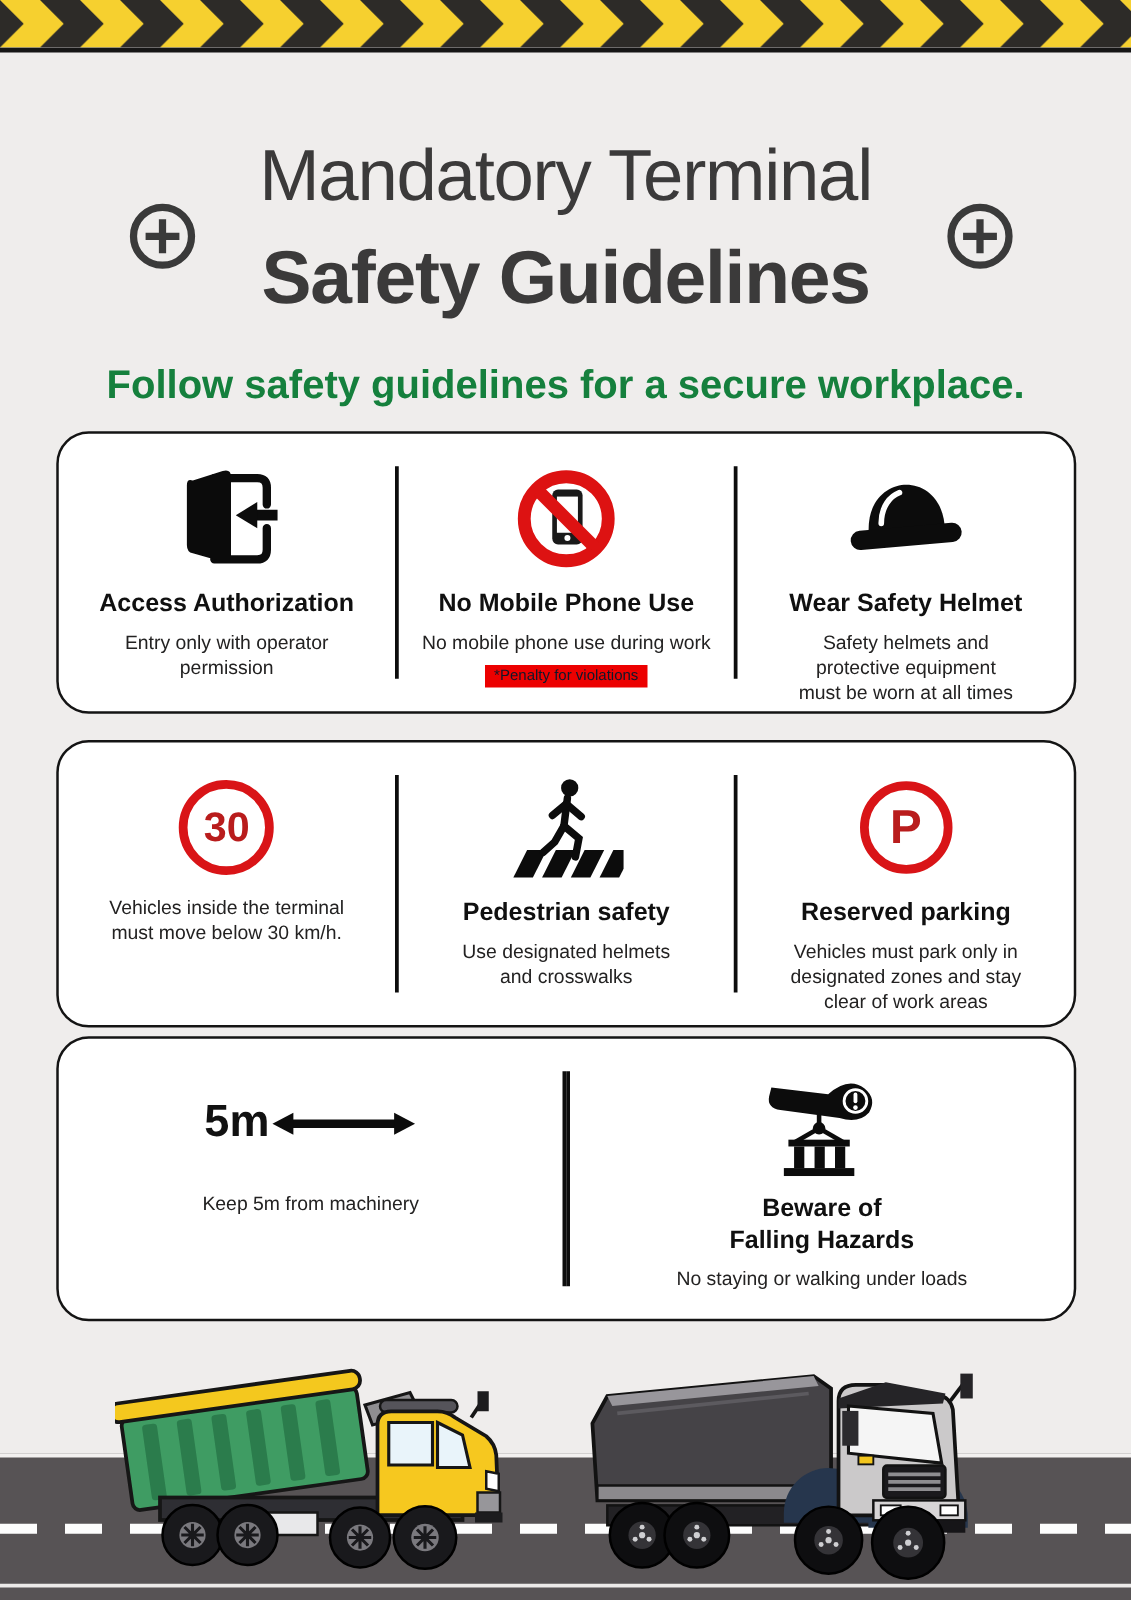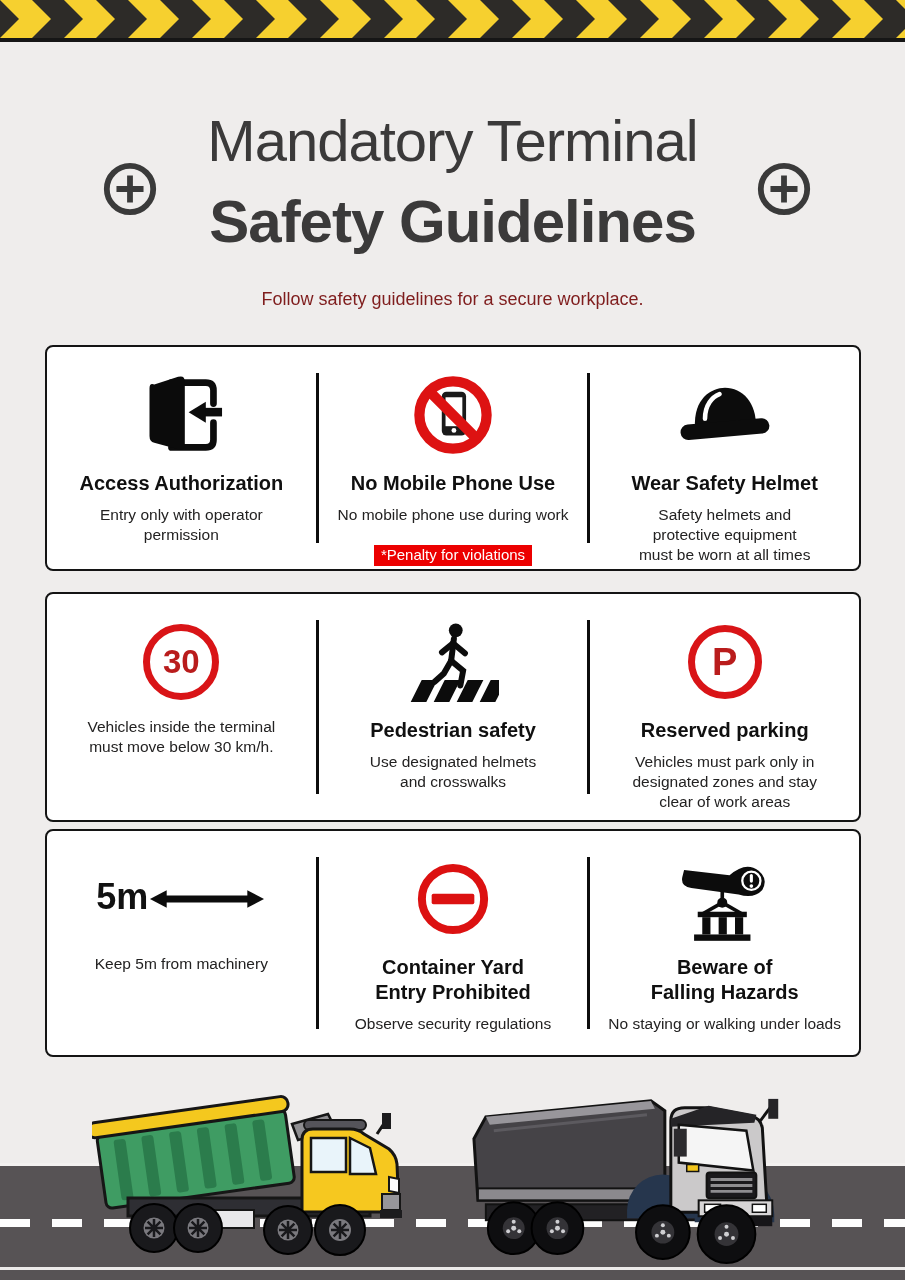--- a/index.html
+++ b/index.html
@@ -6,39 +6,39 @@
   .poster{position:relative;width:905px;height:1280px;background:#efedec;overflow:hidden;
           font-family:"Liberation Sans",sans-serif;color:#111;}
   
   .hazard{position:absolute;top:0;left:0;width:905px;height:38px;border-bottom:4px solid #161616;}
   
   .title1{position:absolute;top:112px;left:0;width:905px;text-align:center;
           font-size:58px;font-weight:400;color:#3b3a3a;line-height:1;letter-spacing:-1px;}
   .title2{position:absolute;top:192px;left:0;width:905px;text-align:center;
           font-size:60px;font-weight:700;color:#3b3a3a;line-height:1;letter-spacing:-1px;}
   .subtitle{position:absolute;top:289px;left:0;width:905px;text-align:center;
-          font-size:18px;font-weight:400;color:#7f1d1d;}
+          font-size:32px;font-weight:700;color:#15803d;}
   .plusicon{position:absolute;width:58px;height:58px;}
   .plusicon.left{left:101px;top:160px;}
   .plusicon.right{left:755px;top:160px;}
   
   .card{position:absolute;left:45px;width:812px;background:#fff;border:2px solid #141414;
-        border-radius:8px;display:flex;align-items:stretch;}
+        border-radius:26px;display:flex;align-items:stretch;}
   .card1{top:345px;height:222px;}
   .card2{top:592px;height:226px;}
   .card3{top:829px;height:224px;}
   .col{flex:1;display:flex;flex-direction:column;align-items:center;text-align:center;
        padding:22px 8px 0;}
   .vdiv{width:3px;background:#0d0d0d;align-self:center;height:77%;flex:0 0 3px;}
   .icon-box{height:92px;display:flex;align-items:center;justify-content:center;}
   .item-title{font-size:20px;font-weight:700;color:#101010;margin:10px 0 0;line-height:1.25;
        white-space:pre-line;}
   .item-desc{font-size:15.5px;color:#232222;margin:9px 0 0;line-height:1.3;white-space:pre-line;
        max-width:252px;}
-  .badge{margin-top:20px;background:#ec0000;color:#ffffff;font-size:15px;padding:1px 7px 3px;}
+  .badge{margin-top:7px;background:#ec0000;color:#0f172a;font-size:12px;padding:1px 7px 3px;}
   .ring{border:7.5px solid #d91417;border-radius:50%;background:#fff;display:flex;
         align-items:center;justify-content:center;font-weight:700;color:#b91c1c;}
   .ring.speed{width:62px;height:62px;font-size:33px;}
   .ring.parking{width:60px;height:60px;font-size:38px;}
   .fivem{display:flex;flex-direction:row;align-items:center;}
   .fivem .label{font-size:36px;font-weight:700;color:#111;line-height:1;margin-bottom:4px;}
   
   .road{position:absolute;left:0;top:1163px;width:905px;height:117px;background:#575355;
         border-top:3px solid #f3f1f0;}
   .dashes{position:absolute;left:0;top:1219px;width:905px;height:8px;
@@ -181,31 +181,20 @@
           <svg viewBox="0 0 120 24" width="118" height="24">
             <line x1="16" y1="12" x2="104" y2="12" stroke="#0c0c0c" stroke-width="7"></line>
             <polygon points="2,12 19,3 19,21" fill="#0c0c0c"></polygon>
             <polygon points="118,12 101,3 101,21" fill="#0c0c0c"></polygon>
           </svg>
         </div>
       </div>
       <p class="item-desc">Keep 5m from machinery</p>
     </div>
     <div class="vdiv"></div>
-    <div class="col">
-      <div class="icon-box">
-        <svg viewBox="0 0 90 90" width="80" height="80">
-          <circle cx="45" cy="45" r="35" fill="#fff" stroke="#dc1111" stroke-width="9"></circle>
-          <rect x="21" y="39" width="48" height="12" rx="2" fill="#dc1111"></rect>
-        </svg>
-      </div>
-      <h3 class="item-title">Container Yard
-Entry Prohibited</h3>
-      <p class="item-desc">Observe security regulations</p>
-    </div>
     <div class="vdiv"></div>
     <div class="col">
       <div class="icon-box">
         <svg viewBox="0 0 110 96" width="100" height="88">
           <path d="M10,16 L60,22 Q78,6 92,17 Q103,26 96,38 Q87,48 70,43 L18,36 Q6,34 8,24 Z" fill="#0c0c0c"></path>
           <circle cx="84" cy="28" r="10" fill="none" stroke="#fff" stroke-width="2.5"></circle>
           <rect x="82.3" y="20.5" width="3.4" height="9.5" rx="1.7" fill="#fff"></rect>
           <circle cx="84" cy="33.8" r="2" fill="#fff"></circle>
           <line x1="52" y1="40" x2="52" y2="49" stroke="#0c0c0c" stroke-width="4"></line>
           <circle cx="52" cy="52" r="5.5" fill="#0c0c0c"></circle>

